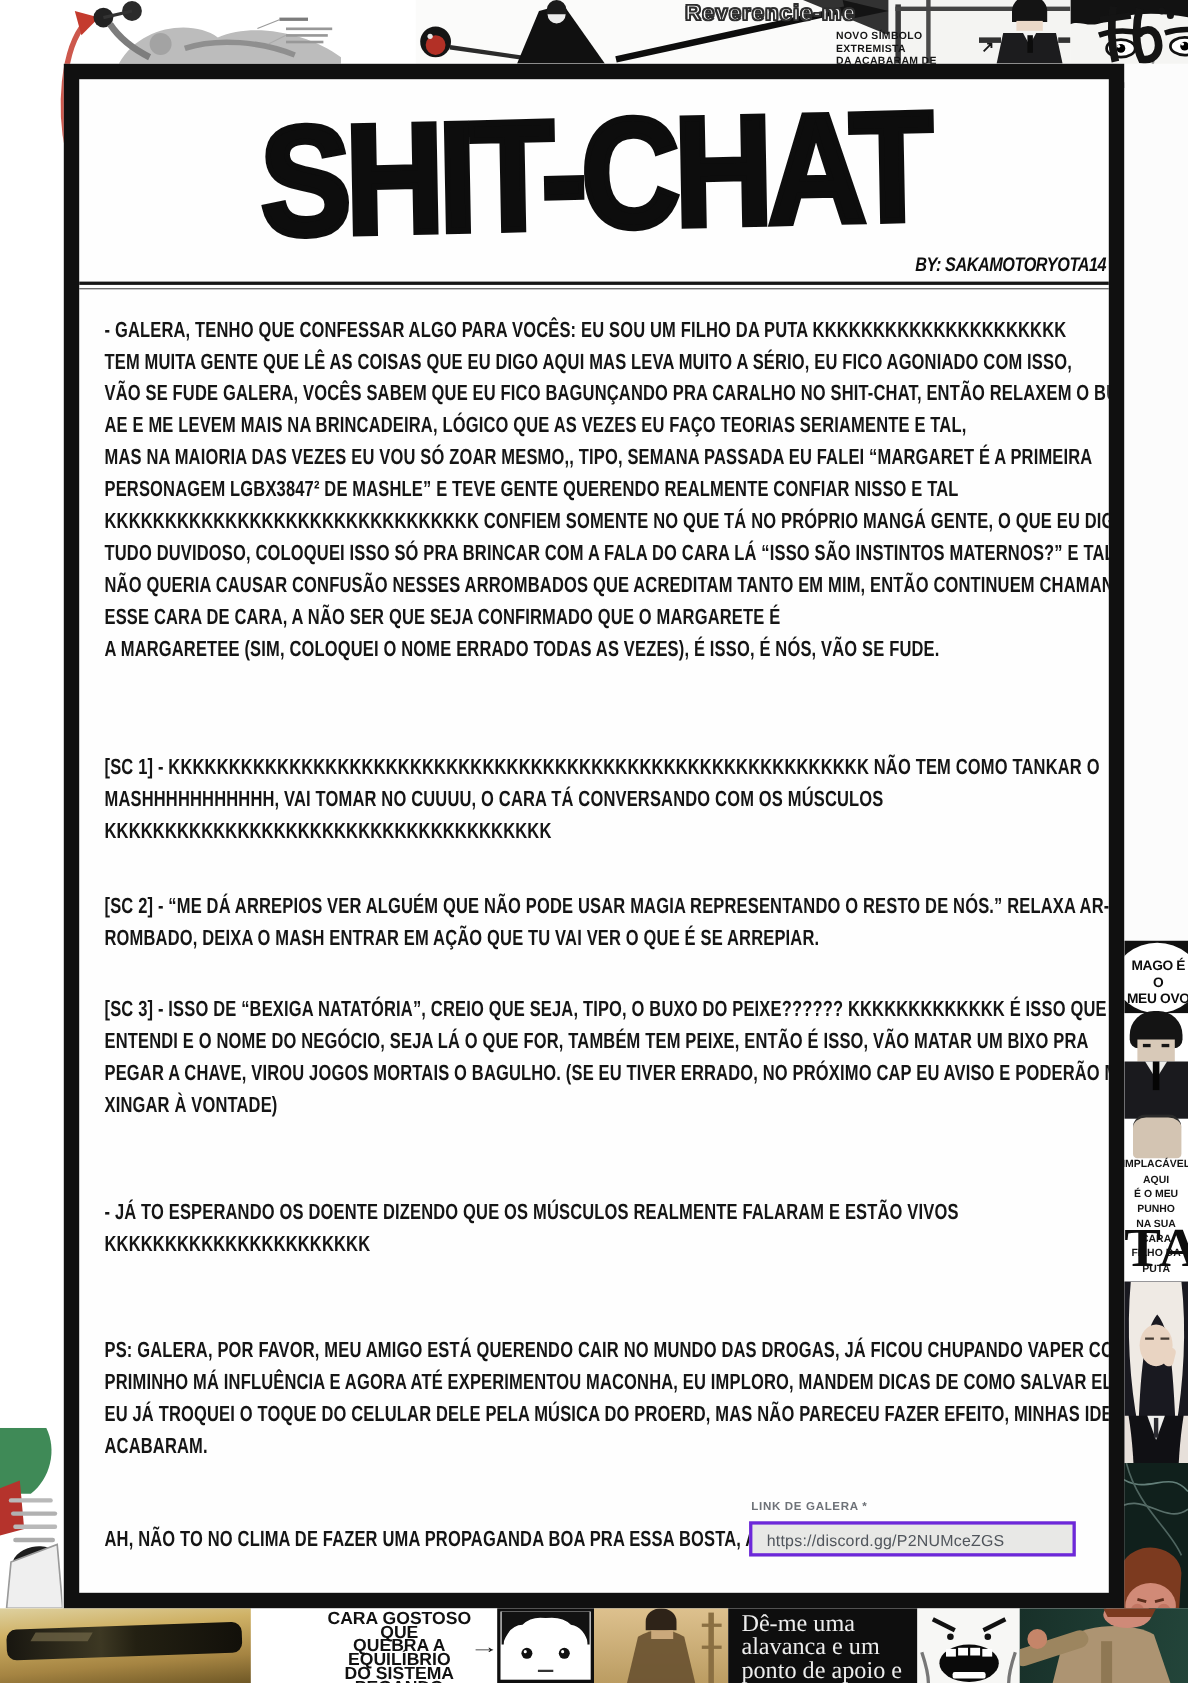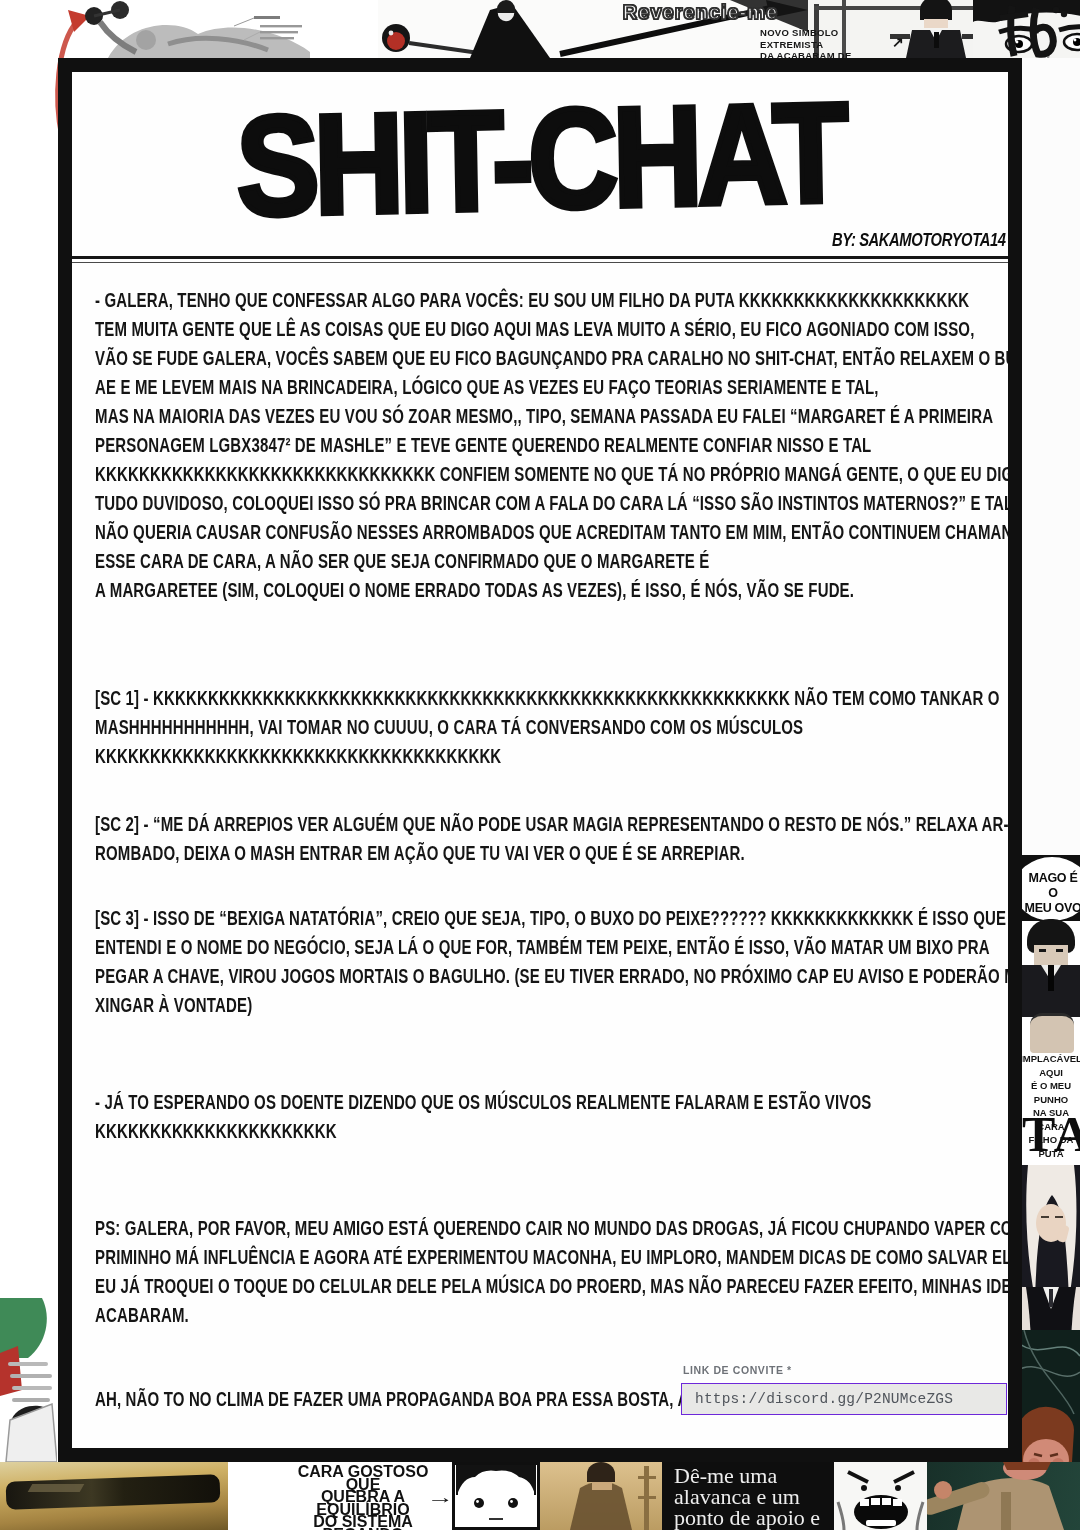--- a/index.html
+++ b/index.html
@@ -24,22 +24,22 @@
          white-space:pre-line; transform:scaleX(0.75); transform-origin:0 0; }
   .sec-intro   { top:214px; }
   .sec-sc1     { top:612px; }
   .sec-sc2     { top:738px; }
   .sec-sc3     { top:832px; }
   .sec-waiting { top:1016px; }
   .sec-ps      { top:1142px; }
   .sec-footer  { top:1313px; }
   .invite-label { position:absolute; left:611px; top:1292px; font-weight:700; font-size:10.5px;
                   letter-spacing:0.6px; color:#6e7278; }
-  .invite-box { position:absolute; left:609px; top:1311px; width:326px; height:32px;
-                background:#e8e8e6; border:1px solid #6d28d9;font-family:Liberation Mono, monospace; }
+  .invite-box { position:absolute; left:609px; top:1311px; width:297px; height:32px;
+                background:#e8e8e6; border:3px solid #6d28d9; }
   .invite-box span { display:block; padding:7px 0 0 13px; font-size:14.5px; color:#50555c;
                      letter-spacing:0.2px; }
 
   
   .strip-top { position:absolute; left:0; top:0; width:1080px; height:58px; background:#fff; z-index:1;margin-left:48px; }
   .panel { position:absolute; overflow:hidden; }
   .anatomy   { left:0; top:0; width:330px; height:150px; background:#fff; }
   .ladlerobe { left:330px; top:0; width:430px; height:58px; background:#fbfbfa; }
   .throne    { left:760px; top:0; width:262px; height:58px; background:#f4f4f2; }
   .reverence { position:absolute; left:545px; top:1px; width:215px; text-align:center; z-index:3;
@@ -381,19 +381,19 @@
 PEGAR A CHAVE, VIROU JOGOS MORTAIS O BAGULHO. (SE EU TIVER ERRADO, NO PRÓXIMO CAP EU AVISO E PODERÃO ME
 XINGAR À VONTADE)</div>
     <div class="sec sec-waiting">- JÁ TO ESPERANDO OS DOENTE DIZENDO QUE OS MÚSCULOS REALMENTE FALARAM E ESTÃO VIVOS
 KKKKKKKKKKKKKKKKKKKKKK</div>
     <div class="sec sec-ps">PS: GALERA, POR FAVOR, MEU AMIGO ESTÁ QUERENDO CAIR NO MUNDO DAS DROGAS, JÁ FICOU CHUPANDO VAPER COM
 PRIMINHO MÁ INFLUÊNCIA E AGORA ATÉ EXPERIMENTOU MACONHA, EU IMPLORO, MANDEM DICAS DE COMO SALVAR ELE,
 EU JÁ TROQUEI O TOQUE DO CELULAR DELE PELA MÚSICA DO PROERD, MAS NÃO PARECEU FAZER EFEITO, MINHAS IDEIAS
 ACABARAM.</div>
     <div class="sec sec-footer">AH, NÃO TO NO CLIMA DE FAZER UMA PROPAGANDA BOA PRA ESSA BOSTA, AE:</div>
 
-    <div class="invite-label">LINK DE CONVITE *</div>
+    <div class="invite-label">LINK DE GALERA *</div>
     <div class="invite-box">
       <span>https://discord.gg/P2NUMceZGS</span>
     </div>
   </div>
 
 </div>
 
 </body></html>

